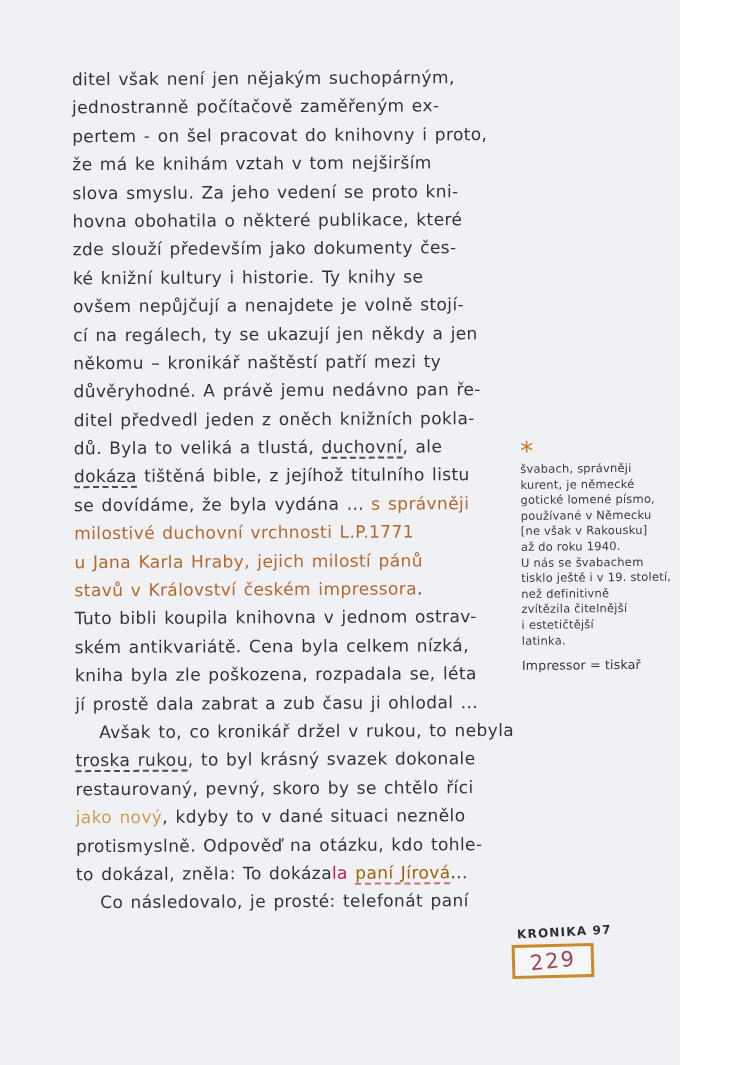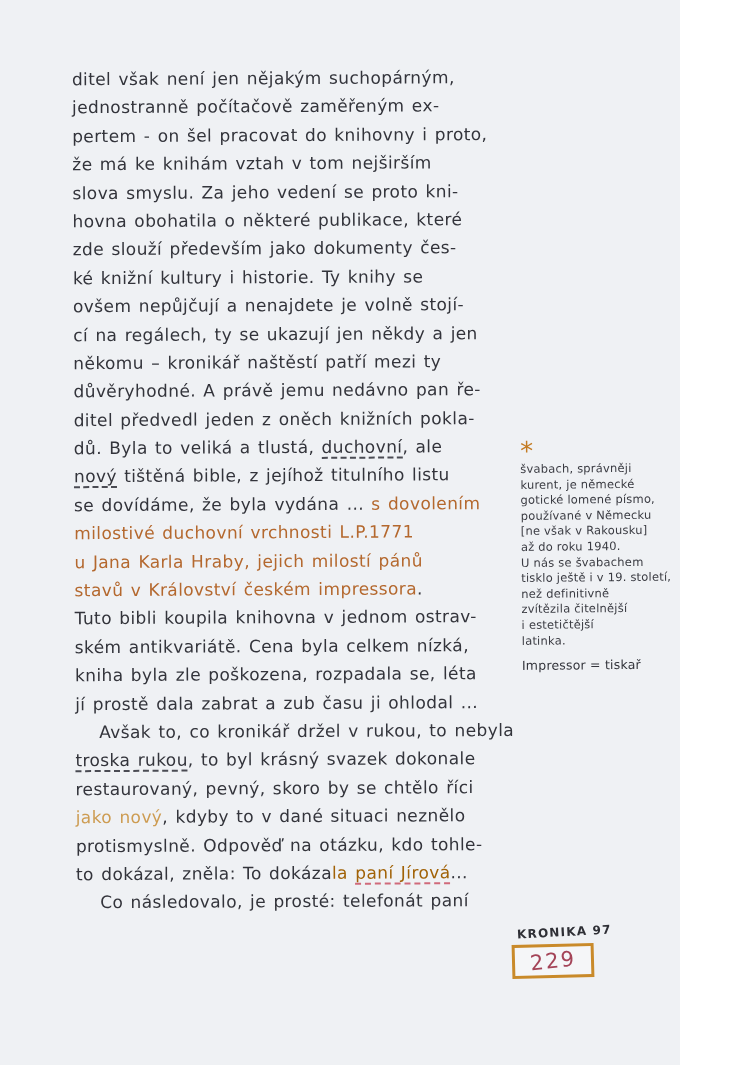--- a/index.html
+++ b/index.html
@@ -23,21 +23,21 @@
     word-spacing: 1.5px;
     color: #33343b;
     white-space: nowrap;
     transform: rotate(-0.3deg);
   }
   .line { height: 28.4px; }
   .line.indent { padding-left: 24px; }
   .seg.ink    { color: #33343b; }
   .seg.orange { color: #b4682e; }
   .seg.tan    { color: #cd9c52; text-align: right; }
-  .seg.red    { color: #a16207; }
+  .seg.red    { color: #be185d; }
   .seg.ink-underline-dashed {
     color: #33343b;
     border-bottom: 2px dashed #4a4b53;
   }
   .seg.ink-underline-dashed-red {
     color: #a16207;
     border-bottom: 2px dashed #d06a7a;
   }
   
   .margin-note {
@@ -108,22 +108,22 @@
       <div class="line"><span class="seg ink">slova smyslu. Za jeho vedení se proto kni-</span></div>
       <div class="line"><span class="seg ink">hovna obohatila o některé publikace, které</span></div>
       <div class="line"><span class="seg ink">zde slouží především jako dokumenty čes-</span></div>
       <div class="line"><span class="seg ink">ké knižní kultury i historie. Ty knihy se</span></div>
       <div class="line"><span class="seg ink">ovšem nepůjčují a nenajdete je volně stojí-</span></div>
       <div class="line"><span class="seg ink">cí na regálech, ty se ukazují jen někdy a jen</span></div>
       <div class="line"><span class="seg ink">někomu – kronikář naštěstí patří mezi ty</span></div>
       <div class="line"><span class="seg ink">důvěryhodné. A právě jemu nedávno pan ře-</span></div>
       <div class="line"><span class="seg ink">ditel předvedl jeden z oněch knižních pokla-</span></div>
       <div class="line"><span class="seg ink">dů. Byla to veliká a tlustá, </span><span class="seg ink-underline-dashed">duchovní</span><span class="seg ink">, ale</span></div>
-      <div class="line"><span class="seg ink-underline-dashed">nový</span><span class="seg ink"> tištěná bible, z jejíhož titulního listu</span></div>
-      <div class="line"><span class="seg ink">se dovídáme, že byla vydána ... </span><span class="seg orange">s dovolením</span></div>
+      <div class="line"><span class="seg ink-underline-dashed">dokáza</span><span class="seg ink"> tištěná bible, z jejíhož titulního listu</span></div>
+      <div class="line"><span class="seg ink">se dovídáme, že byla vydána ... </span><span class="seg orange">s správněji</span></div>
       <div class="line"><span class="seg orange">milostivé duchovní vrchnosti L.P.1771</span></div>
       <div class="line"><span class="seg orange">u Jana Karla Hraby, jejich milostí pánů</span></div>
       <div class="line"><span class="seg orange">stavů v Království českém impressora</span><span class="seg ink">.</span></div>
       <div class="line"><span class="seg ink">Tuto bibli koupila knihovna v jednom ostrav-</span></div>
       <div class="line"><span class="seg ink">ském antikvariátě. Cena byla celkem nízká,</span></div>
       <div class="line"><span class="seg ink">kniha byla zle poškozena, rozpadala se, léta</span></div>
       <div class="line"><span class="seg ink">jí prostě dala zabrat a zub času ji ohlodal ...</span></div>
       <div class="line indent"><span class="seg ink">Avšak to, co kronikář držel v rukou, to nebyla</span></div>
       <div class="line"><span class="seg ink-underline-dashed">troska rukou</span><span class="seg ink">, to byl krásný svazek dokonale</span></div>
       <div class="line"><span class="seg ink">restaurovaný, pevný, skoro by se chtělo říci</span></div>

